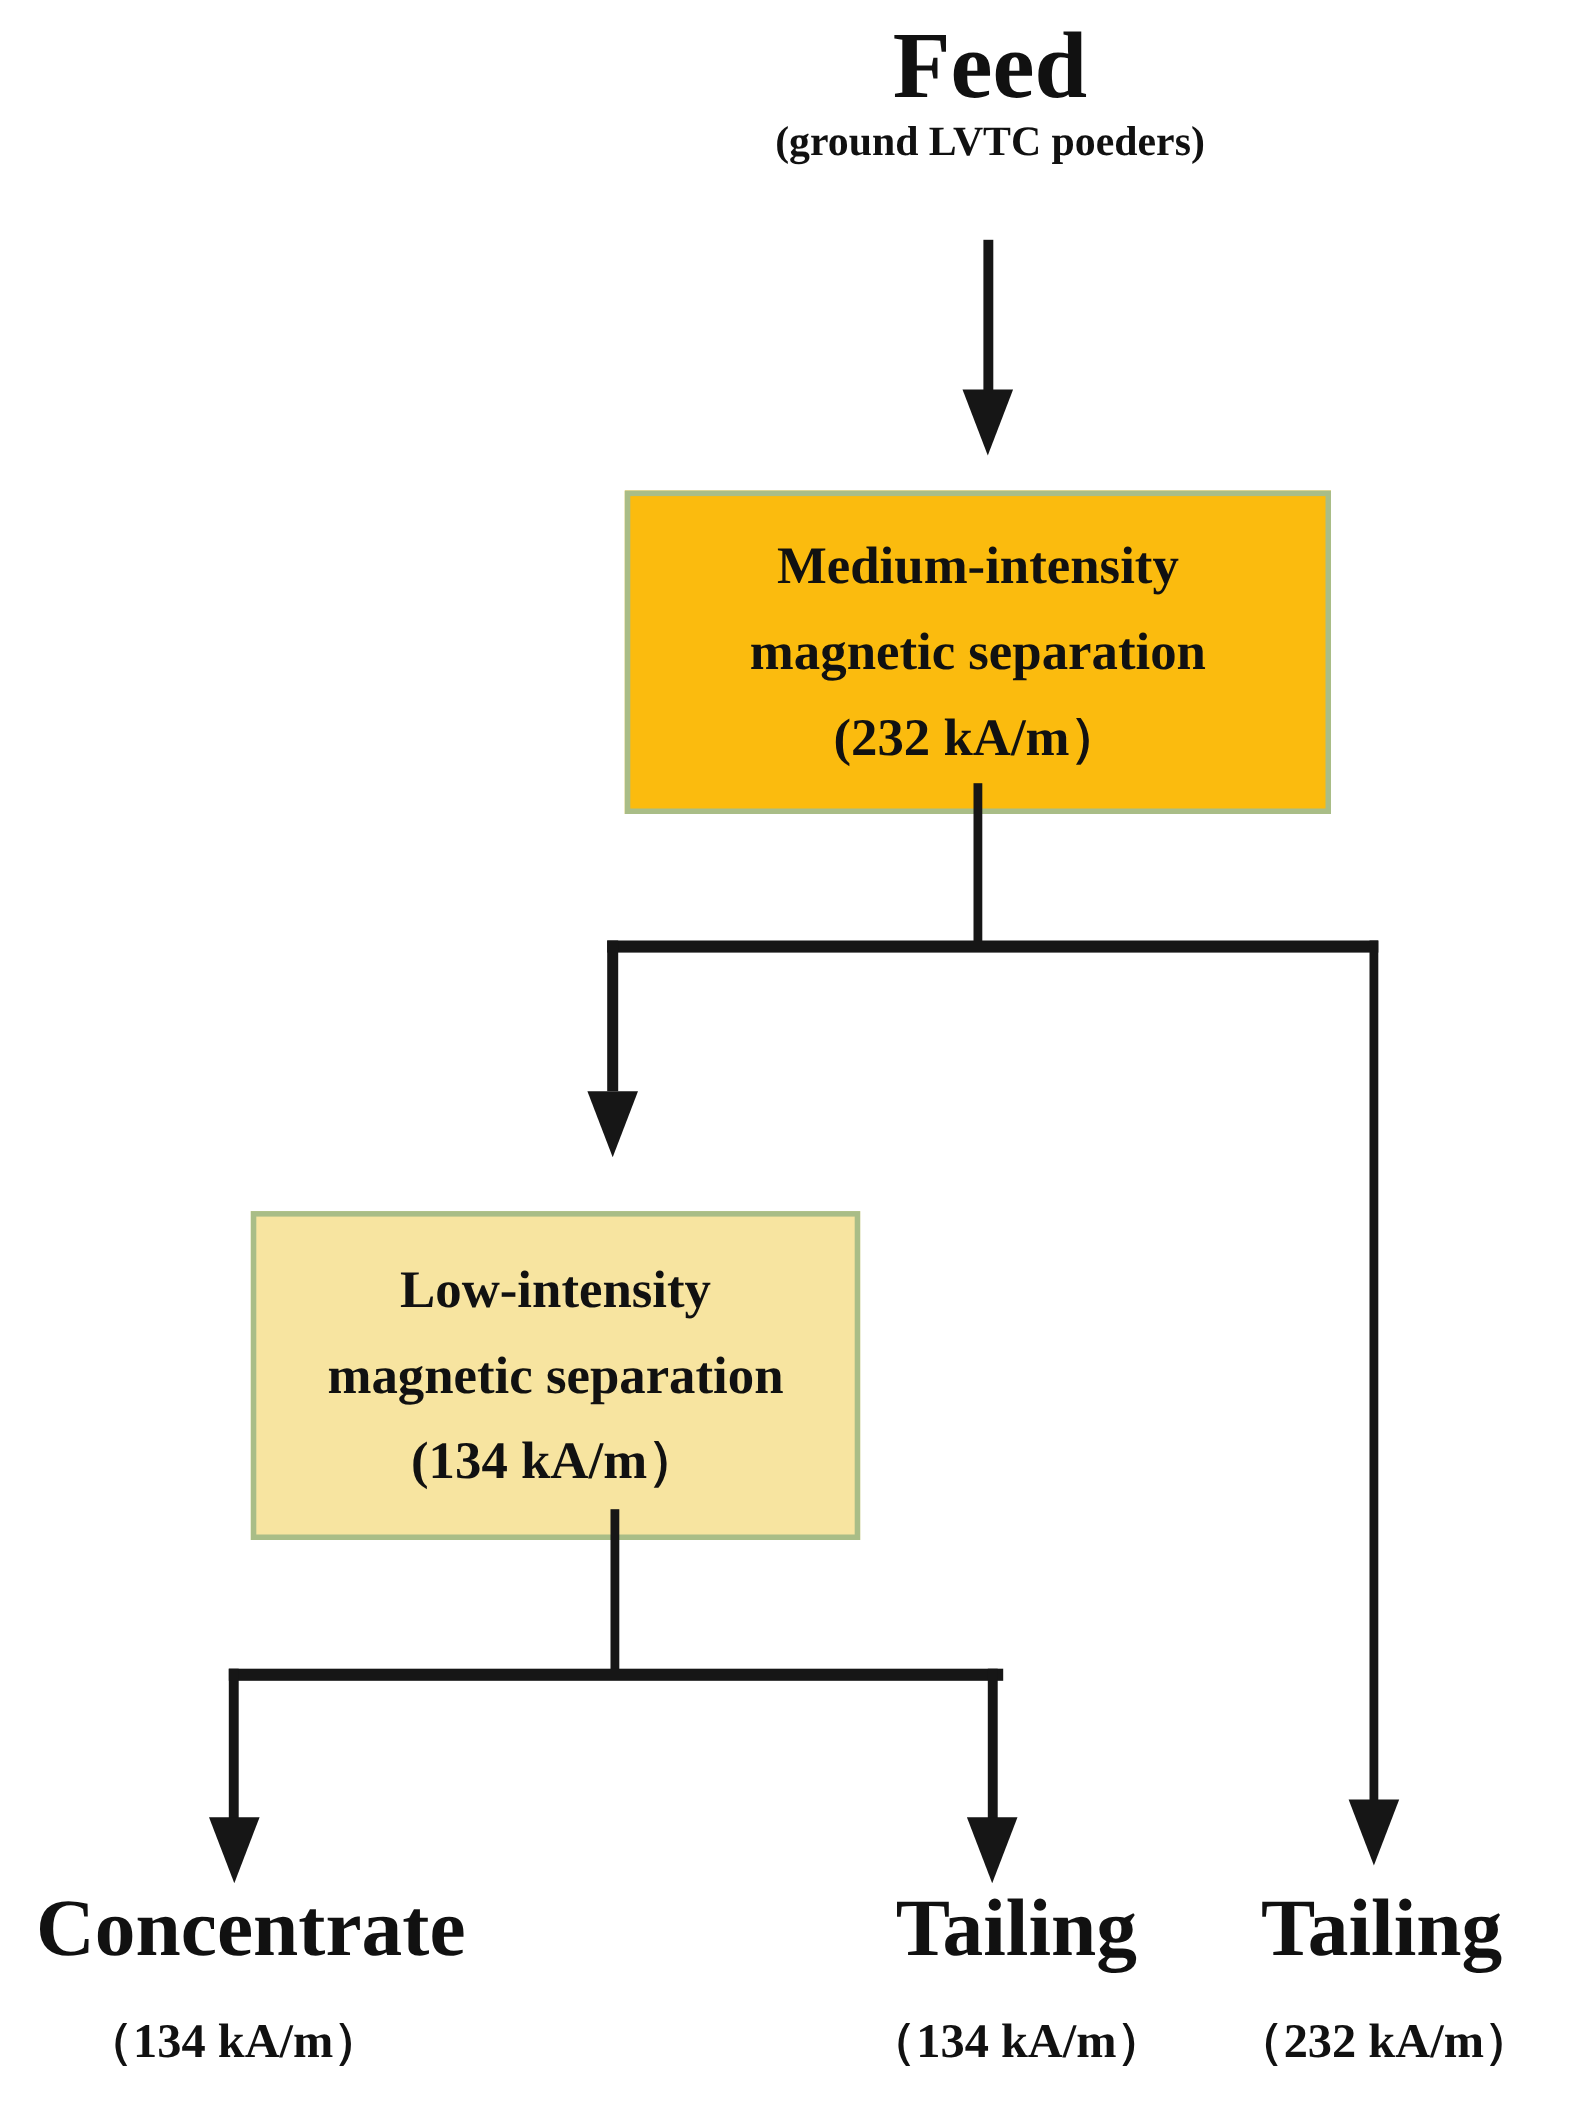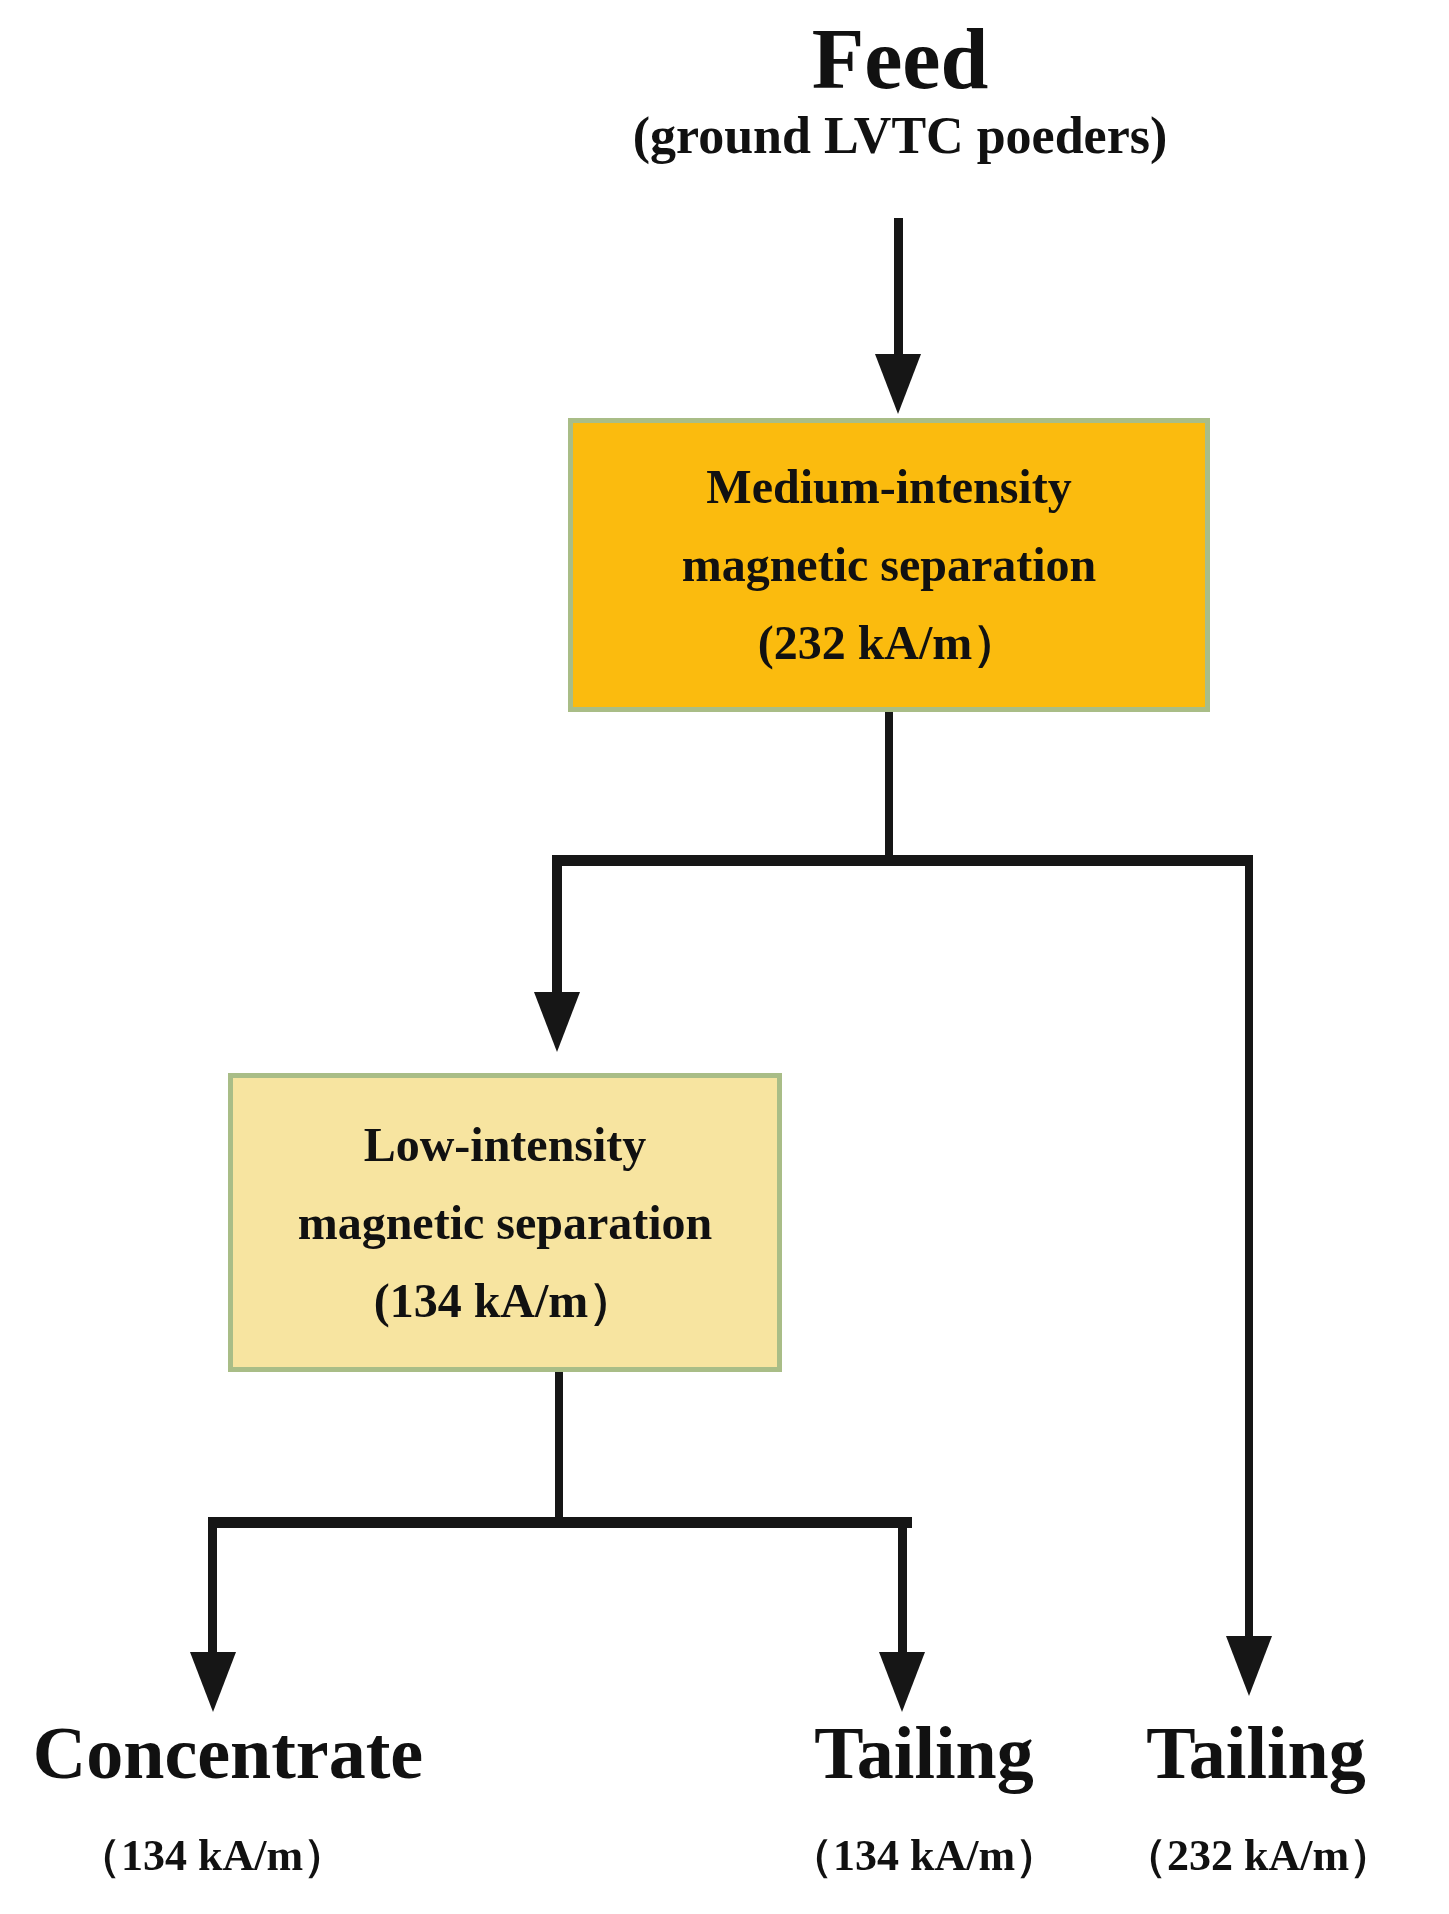--- a/index.html
+++ b/index.html
@@ -5,34 +5,35 @@
   :root { --line:#161616; }
   html,body { margin:0; padding:0; background:#ffffff; }
   .canvas {
     position:relative; width:1449px; height:1914px; background:#ffffff;
     font-family:"Liberation Serif","DejaVu Serif",serif; color:#111;
     overflow:hidden;
   }
   .txt { position:absolute; transform:translateX(-50%); white-space:nowrap;
          font-weight:bold; line-height:1; text-align:right; }
   .feed-title    { font-size:86px; }
-  .feed-subtitle { font-size:52px; }
+  .feed-subtitle { font-size:38px; }
   .out-name      { font-size:74px; }
   .out-value     { font-size:44px; font-family:"Liberation Serif","DejaVu Serif","DejaVu Sans",serif;margin-top:20px; }
   .vline, .hline { position:absolute; background:var(--line); }
   .ahead {
     position:absolute; width:0; height:0;
     border-left:23px solid transparent; border-right:23px solid transparent;
     border-top:60px solid var(--line);
   }
   .node {
     position:absolute; border:5px solid; box-sizing:border-box;
     display:flex; flex-direction:column; align-items:center; justify-content:center;
     text-align:center; font-weight:bold; font-size:48px; line-height:78px;
     white-space:nowrap;
+    margin-top:28px;
   }
 </style>
 </head>
 <body>
 
 <div class="canvas">
 
   <div class="txt feed-title" style="left:900px; top:16px;">Feed</div>
   <div class="txt feed-subtitle" style="left:900px; top:110px;">(ground LVTC poeders)</div>
 

